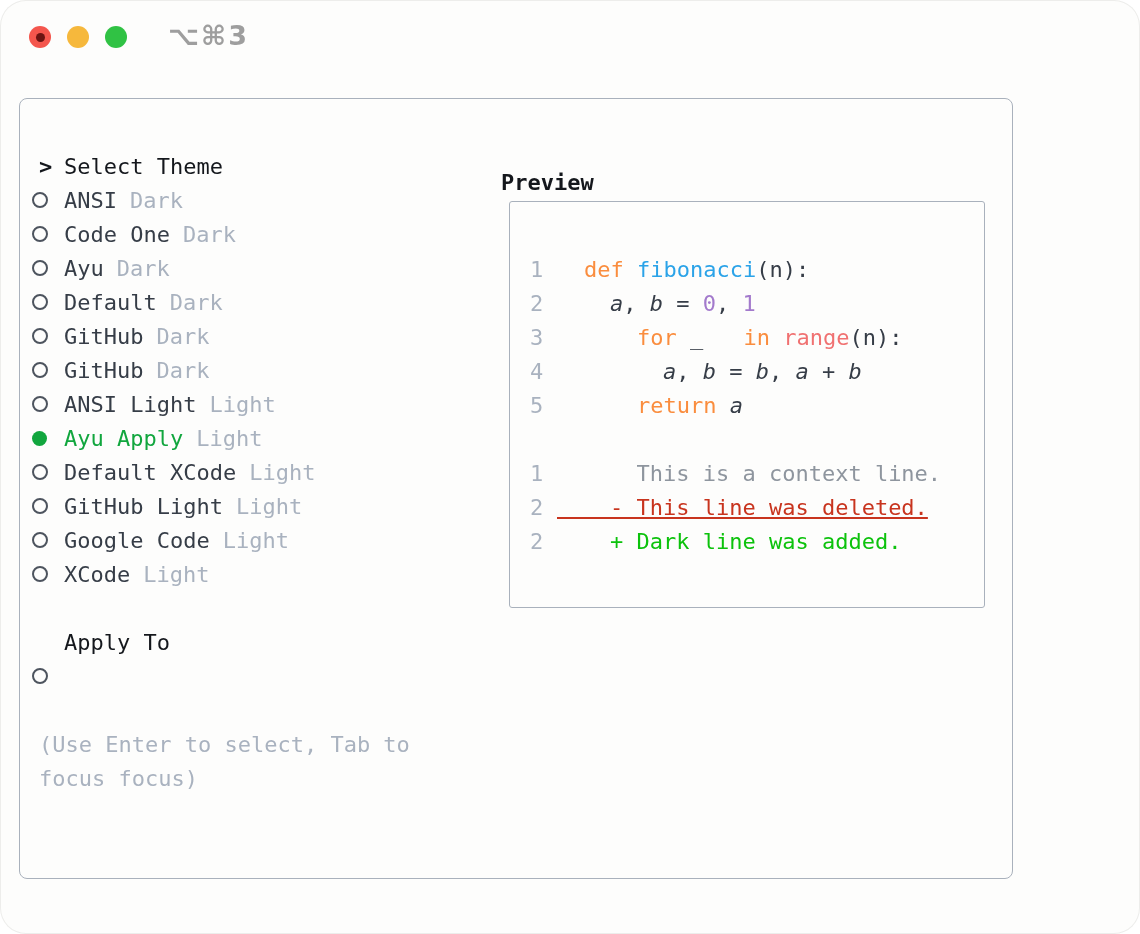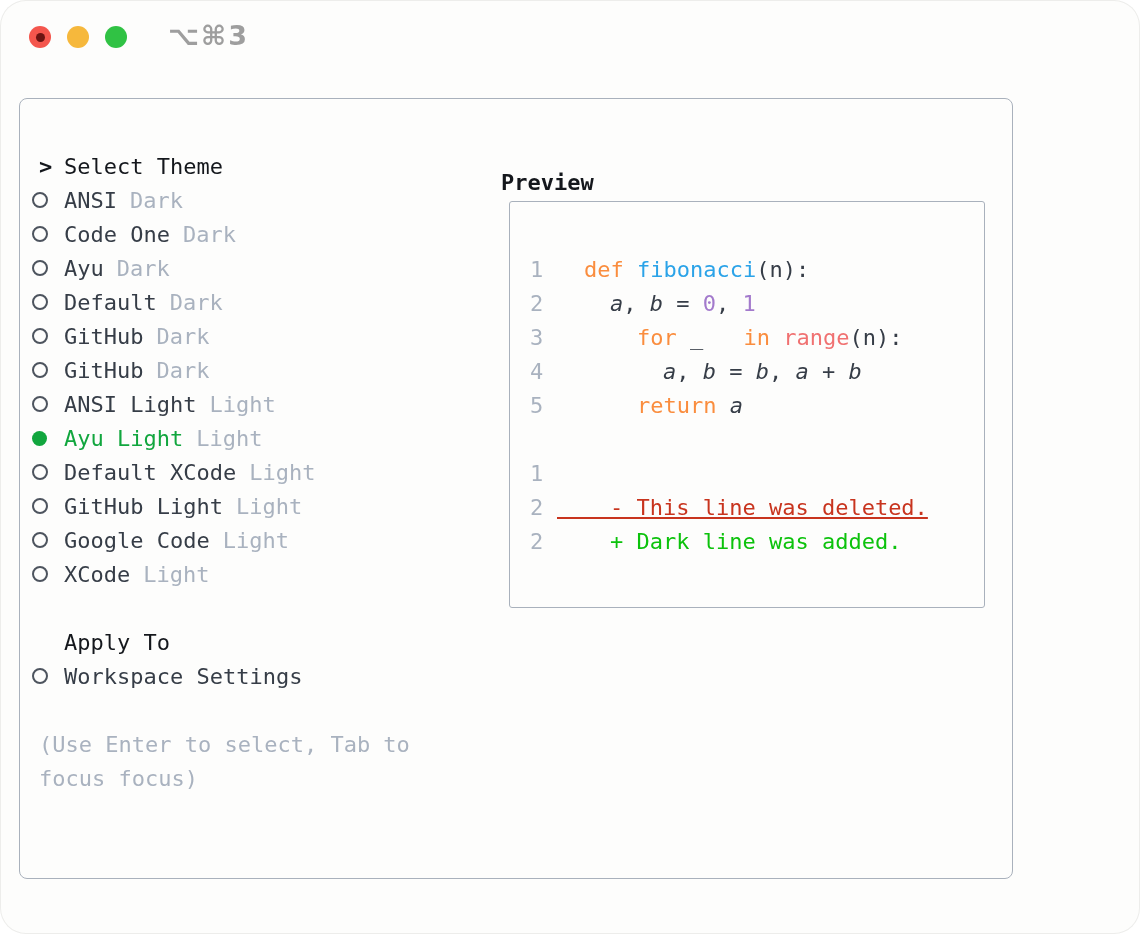--- a/index.html
+++ b/index.html
@@ -78,47 +78,47 @@
         <span class="prefix">&gt;</span><span class="name">Select Theme</span>
       </div>
       <div id="theme-list">
           <div class="row"><span class="marker"><span class="ring"></span></span><span class="name">ANSI</span><span class="tag">Dark</span></div>
           <div class="row"><span class="marker"><span class="ring"></span></span><span class="name">Code One</span><span class="tag">Dark</span></div>
           <div class="row"><span class="marker"><span class="ring"></span></span><span class="name">Ayu</span><span class="tag">Dark</span></div>
           <div class="row"><span class="marker"><span class="ring"></span></span><span class="name">Default</span><span class="tag">Dark</span></div>
           <div class="row"><span class="marker"><span class="ring"></span></span><span class="name">GitHub</span><span class="tag">Dark</span></div>
           <div class="row"><span class="marker"><span class="ring"></span></span><span class="name">GitHub</span><span class="tag">Dark</span></div>
           <div class="row"><span class="marker"><span class="ring"></span></span><span class="name">ANSI Light</span><span class="tag">Light</span></div>
-          <div class="row selected"><span class="marker"><span class="dot"></span></span><span class="name">Ayu Light</span><span class="tag">Light</span></div>
+          <div class="row selected"><span class="marker"><span class="dot"></span></span><span class="name">Ayu Apply</span><span class="tag">Light</span></div>
           <div class="row"><span class="marker"><span class="ring"></span></span><span class="name">Default XCode</span><span class="tag">Light</span></div>
           <div class="row"><span class="marker"><span class="ring"></span></span><span class="name">GitHub Light</span><span class="tag">Light</span></div>
           <div class="row"><span class="marker"><span class="ring"></span></span><span class="name">Google Code</span><span class="tag">Light</span></div>
           <div class="row"><span class="marker"><span class="ring"></span></span><span class="name">XCode</span><span class="tag">Light</span></div>
         </div>
       <div class="spacer"></div>
       <div class="row header-row">
         <span class="prefix"></span><span class="name">Apply To</span>
       </div>
       <div id="apply-list">
-          <div class="row"><span class="marker"><span class="ring"></span></span><span class="name">Workspace Settings</span></div>
+          <div class="row"><span class="marker"><span class="ring"></span></span></div>
         </div>
       <div class="spacer"></div>
       <div class="hint">(Use Enter to select, Tab to</div>
       <div class="hint">focus focus)</div>
     </div>
 
     <div class="preview-title">Preview</div>
     <div class="preview-box">
       <div class="code" id="code-lines">
           <div class="code-row"><span class="ln">1</span><span><span class="tok-kw">def</span><span class="tok-plain"> </span><span class="tok-fn">fibonacci</span><span class="tok-plain">(n):</span></span></div>
           <div class="code-row"><span class="ln">2</span><span><span class="tok-plain">    </span><span class="tok-var">a</span><span class="tok-plain">, </span><span class="tok-var">b</span><span class="tok-plain"> = </span><span class="tok-num">0</span><span class="tok-plain">, </span><span class="tok-num">1</span></span></div>
           <div class="code-row"><span class="ln">3</span><span><span class="tok-plain">    </span><span class="tok-kw">for</span><span class="tok-plain"> _ </span><span class="tok-kw">in</span><span class="tok-plain"> </span><span class="tok-call">range</span><span class="tok-plain">(n):</span></span></div>
           <div class="code-row"><span class="ln">4</span><span><span class="tok-plain">        </span><span class="tok-var">a</span><span class="tok-plain">, </span><span class="tok-var">b</span><span class="tok-plain"> = </span><span class="tok-var">b</span><span class="tok-plain">, </span><span class="tok-var">a</span><span class="tok-plain"> + </span><span class="tok-var">b</span></span></div>
           <div class="code-row"><span class="ln">5</span><span><span class="tok-plain">    </span><span class="tok-kw">return</span><span class="tok-plain"> </span><span class="tok-var">a</span></span></div>
           <div class="code-row"><span class="ln"></span><span></span></div>
-          <div class="code-row"><span class="ln">1</span></div>
+          <div class="code-row"><span class="ln">1</span><span><span class="tok-ctx">      This is a context line.</span></span></div>
           <div class="code-row"><span class="ln">2</span><span><span class="tok-del">    - This line was deleted.</span></span></div>
           <div class="code-row"><span class="ln">2</span><span><span class="tok-add">    + Dark line was added.</span></span></div>
         </div>
     </div>
 
   </div>
 </div>
 
 </body></html>

